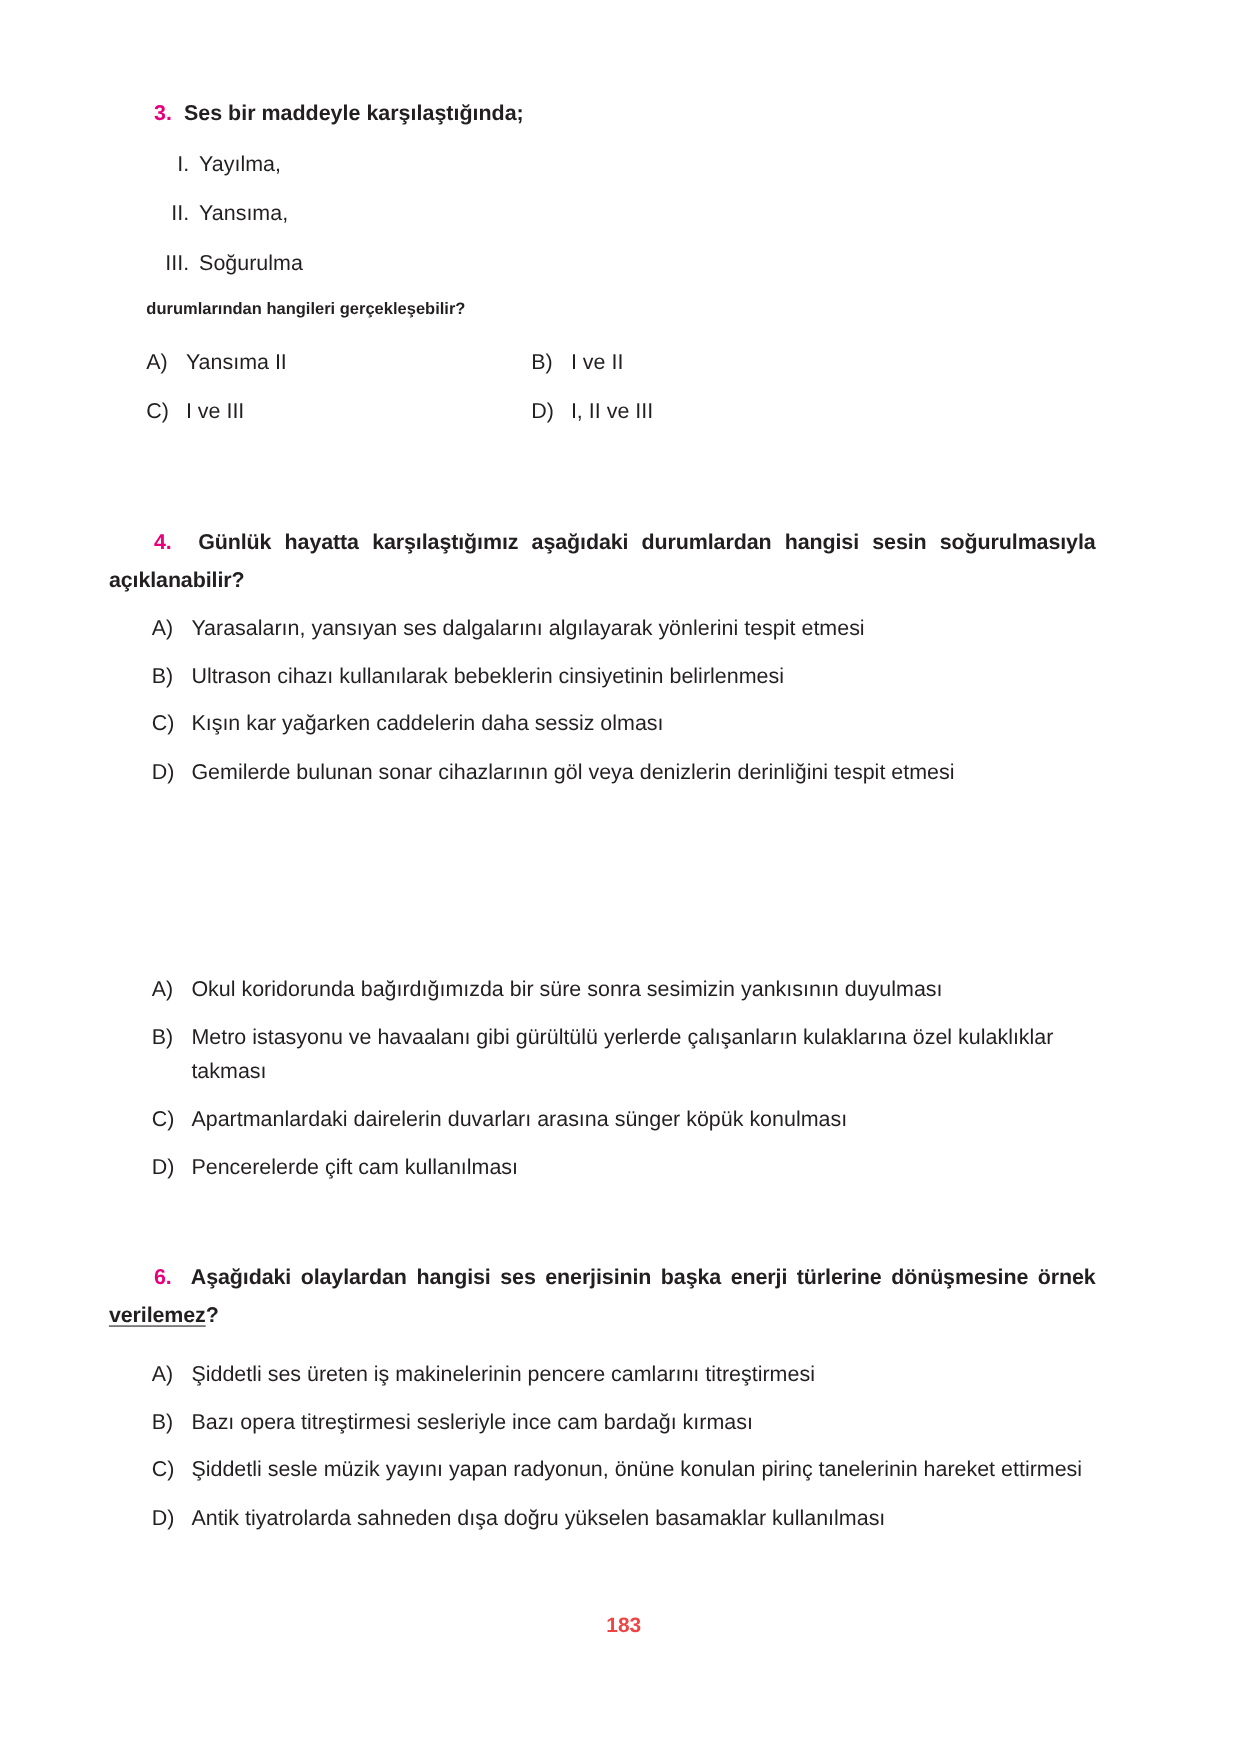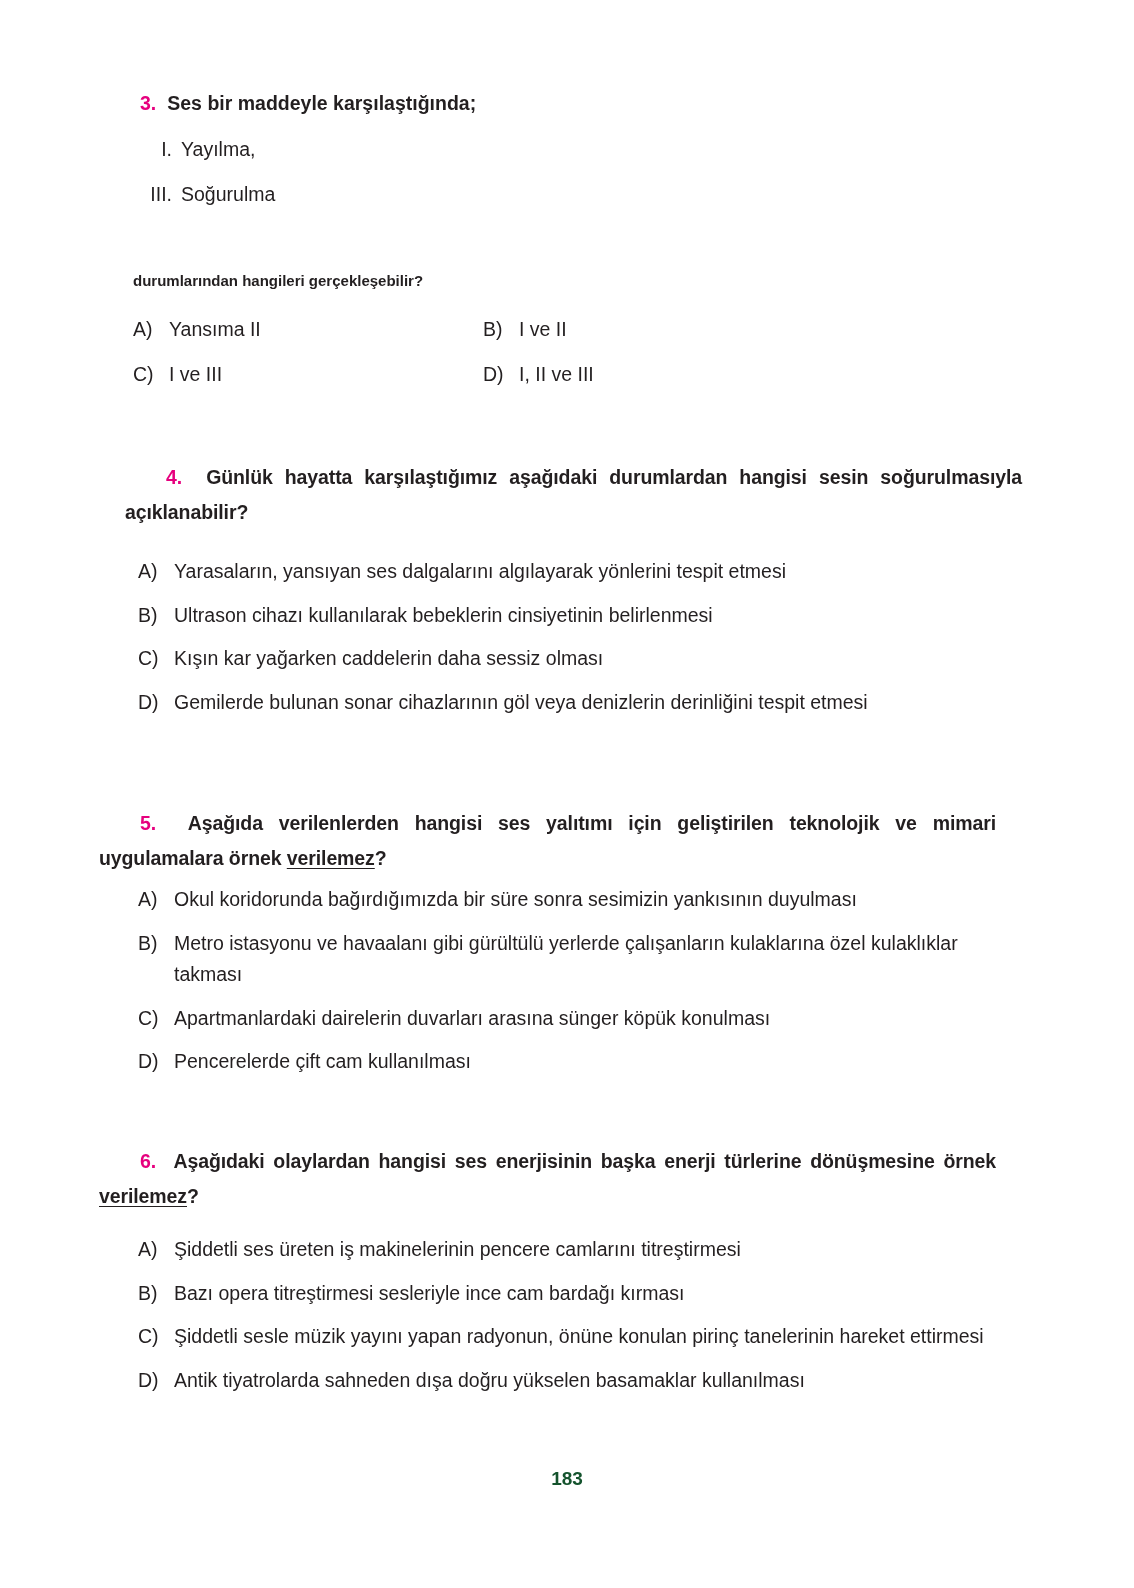--- a/index.html
+++ b/index.html
@@ -141,38 +141,42 @@
   }
 
   .pagenum {
     position: absolute;
     left: 0;
     top: 1468px;
     width: 1134px;
     text-align: center;
     font-size: 19px;
     font-weight: bold;
-    color: #14532d;
+    color: #ef4444;
   }
 </style>
 </head>
 <body>
 
 <div class="page">
 
   <div class="q3-head">
     <span class="qnum">3.</span><span>Ses bir maddeyle karşılaştığında;</span>
   </div>
 
   <div class="roman-list">
     <div class="roman-row">
       <span class="roman-lbl">I.</span>
       <span class="roman-txt">Yayılma,</span>
     </div>
     <div class="roman-row">
+      <span class="roman-lbl">II.</span>
+      <span class="roman-txt">Yansıma,</span>
+    </div>
+    <div class="roman-row">
       <span class="roman-lbl">III.</span>
       <span class="roman-txt">Soğurulma</span>
     </div>
   </div>
 
   <div class="q3-tail">durumlarından hangileri gerçekleşebilir?</div>
 
   <div class="opt-grid">
     <div class="opt-grid-row">
       <div class="opt-grid-cell">
@@ -189,21 +193,21 @@
         <span class="lbl">C)</span>
         <span class="txt">I ve III</span>
       </div>
       <div class="opt-grid-cell">
         <span class="lbl">D)</span>
         <span class="txt">I, II ve III</span>
       </div>
     </div>
   </div>
 
-  <div class="content" style="top:460px;margin-left:26px;">
+  <div class="content" style="top:476px;">
     <p class="stem indent">
       <span class="qnum">4.</span><span>&nbsp;&nbsp;</span><span>Günlük hayatta karşılaştığımız aşağıdaki durumlardan hangisi sesin soğurulmasıyla açıklanabilir?</span>
     </p>
   </div>
 
   <div class="opts" style="top:556px;">
     <div class="opt">
       <span class="lbl">A)</span>
       <span class="txt">Yarasaların, yansıyan ses dalgalarını algılayarak yönlerini tespit etmesi</span>
     </div>
@@ -214,25 +218,20 @@
     <div class="opt">
       <span class="lbl">C)</span>
       <span class="txt">Kışın kar yağarken caddelerin daha sessiz olması</span>
     </div>
     <div class="opt">
       <span class="lbl">D)</span>
       <span class="txt">Gemilerde bulunan sonar cihazlarının göl veya denizlerin derinliğini tespit etmesi</span>
     </div>
   </div>
 
-  <div class="content" style="top:806px;">
-    <p class="stem indent">
-      <span class="qnum">5.</span><span>&nbsp;&nbsp;</span><span>Aşağıda verilenlerden hangisi ses yalıtımı için geliştirilen teknolojik ve mimari uygulamalara örnek </span><span class="u">verilemez</span><span>?</span>
-    </p>
-  </div>
 
   <div class="opts" style="top:884px;">
     <div class="opt">
       <span class="lbl">A)</span>
       <span class="txt">Okul koridorunda bağırdığımızda bir süre sonra sesimizin yankısının duyulması</span>
     </div>
     <div class="opt">
       <span class="lbl">B)</span>
       <span class="txt">Metro istasyonu ve havaalanı gibi gürültülü yerlerde çalışanların kulaklarına özel kulaklıklar takması</span>
     </div>

